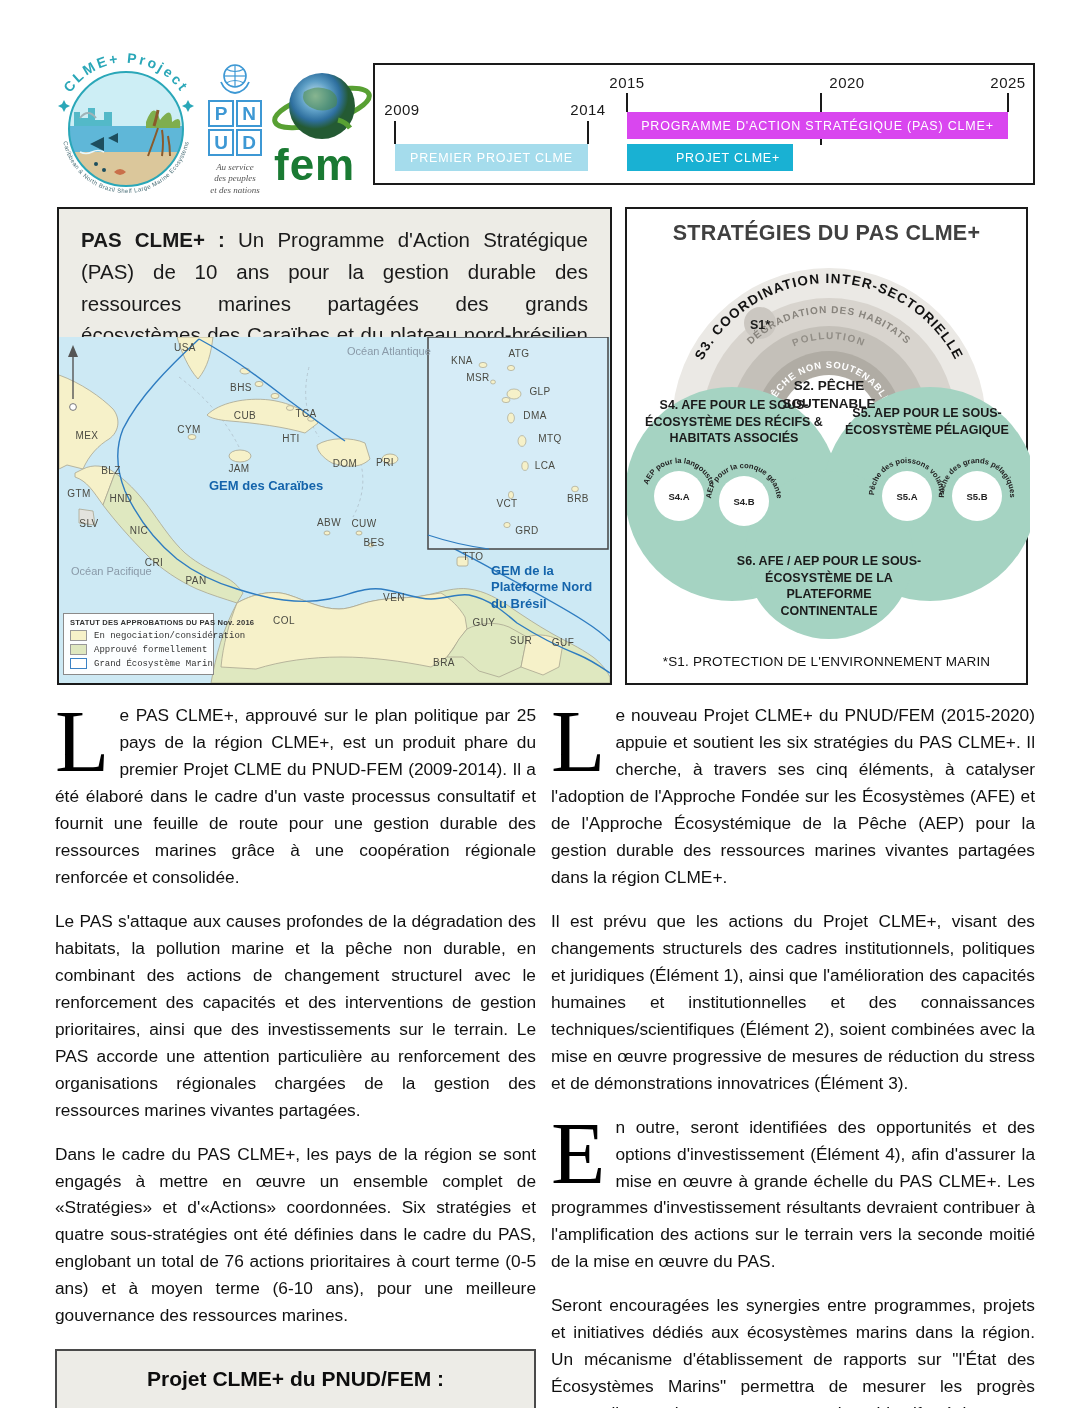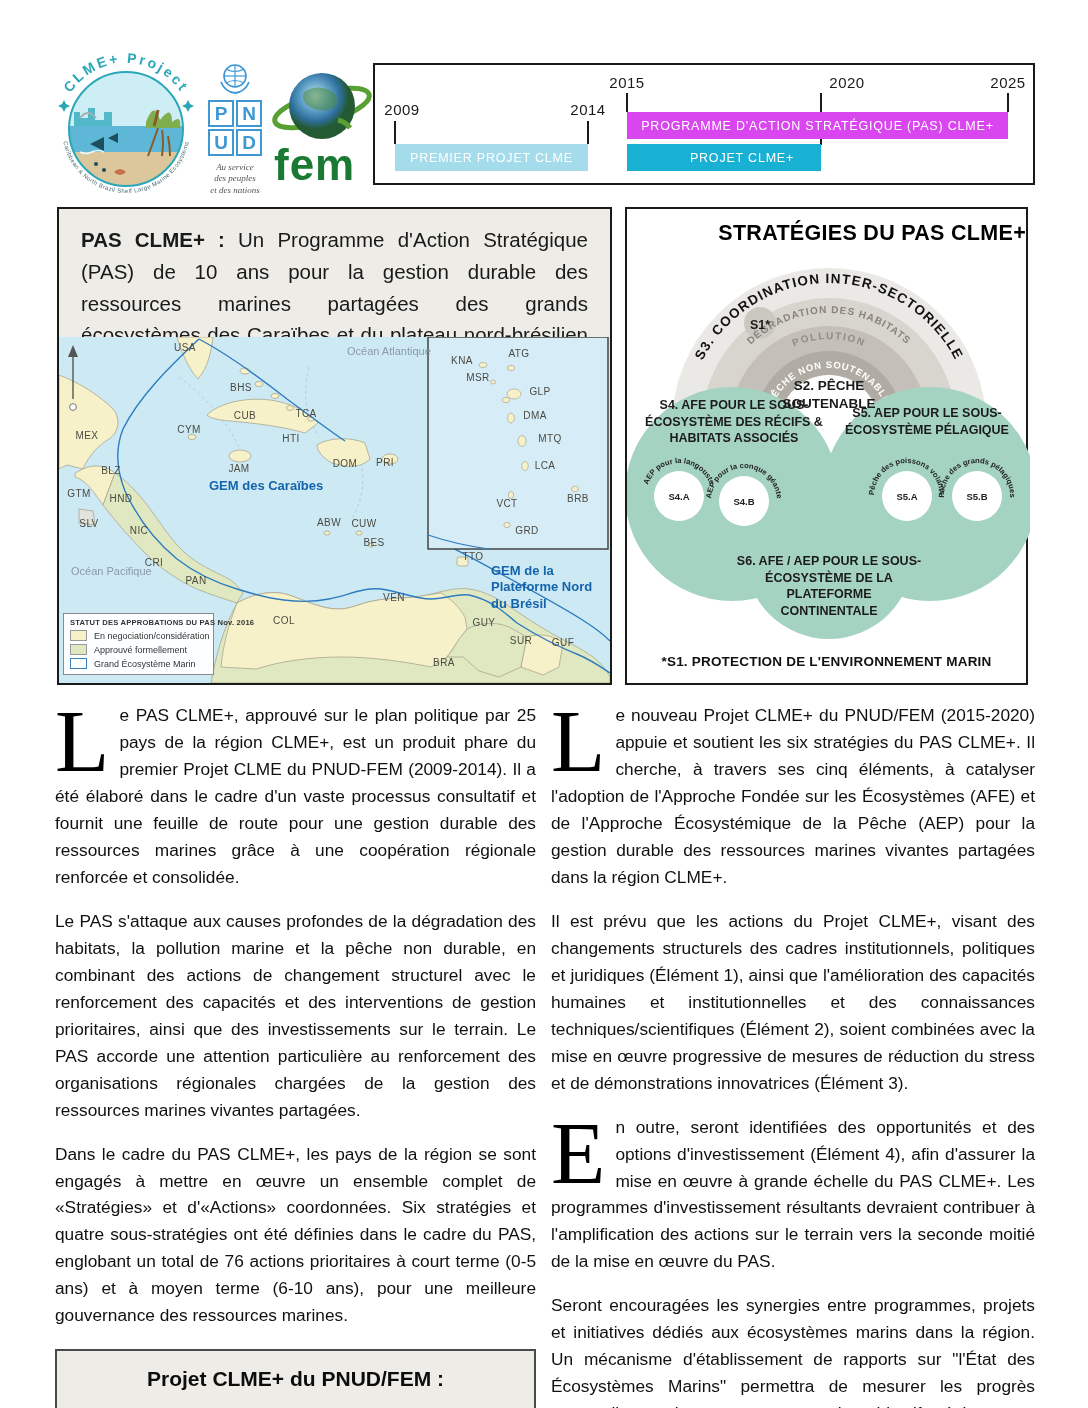--- a/index.html
+++ b/index.html
@@ -25,33 +25,33 @@
   
   .pas-box { position:absolute; left:57px; top:207px; width:555px; height:478px; border:2px solid #1a1a1a; background:#edece6; }
   .pas-title { padding:15px 22px 10px 22px; font-size:20.5px; line-height:1.55; text-align:justify; color:#1a1a1a; height:128px; }
   .pas-title b { font-weight:bold; }
   .map-wrap { position:relative; width:551px; height:346px; background:#cde9f4; }
   .map-label { position:absolute; font-size:10px; color:#4a4a42; letter-spacing:.4px; white-space:nowrap; transform:translate(-50%,-50%); }
   .map-gem { position:absolute; font-size:13px; font-weight:bold; color:#1464ab; white-space:nowrap; }
   .map-ocean { position:absolute; font-size:11px; color:#8a9aa8; text-align:center; line-height:1.2; }
   .map-legend { position:absolute; left:4px; top:276px; width:151px; background:rgba(255,255,255,.93); border:1px solid #8a8a8a; padding:4px 6px 5px 6px; z-index:5; }
   .map-legend-title { font-size:7.6px; font-weight:bold; color:#333; letter-spacing:.2px; margin-bottom:3px; white-space:nowrap; }
-  .legend-row { display:flex; align-items:center; margin-top:3px; }
+  .legend-row { display:flex; align-items:center; margin-top:3px;font-family:Liberation Mono, monospace; }
   .legend-swatch { width:17px; height:11px; border:1px solid #999; margin-right:7px; flex:none; }
   .sw-yellow { background:#f6f1c9; }
   .sw-green { background:#dfe8c0; }
   .sw-lme { background:#fff; border:1.5px solid #3b82c4; }
   .legend-label { font-size:9px; color:#333; white-space:nowrap; }
 
   .strat-box { position:absolute; left:625px; top:207px; width:403px; height:478px; border:2px solid #1a1a1a; background:#fff; }
-  .strat-title { text-align:right; font-size:21.5px; font-weight:bold; margin-top:12px; letter-spacing:.3px; color:#000000; }
+  .strat-title { text-align:center; font-size:21.5px; font-weight:bold; margin-top:12px; letter-spacing:.3px; color:#404040; }
   .strat-diagram { position:absolute; left:0; top:48px; width:403px; height:382px; overflow:hidden; }
   .strat-overlay { position:absolute; transform:translate(-50%,0); text-align:center; font-weight:bold; color:#1b1b1b; line-height:1.32; z-index:3; }
   .strat-code { position:absolute; transform:translate(-50%,-50%); font-size:9.5px; font-weight:bold; color:#222; z-index:3; }
-  .strat-footnote { position:absolute; left:0; bottom:14px; width:100%; text-align:center; font-size:13.5px; font-weight:bold; color:#111; letter-spacing:.2px; }
+  .strat-footnote { position:absolute; left:0; bottom:14px; width:100%; text-align:center; font-size:13.5px; font-weight:normal; color:#111; letter-spacing:.2px; }
 
   
   .col { position:absolute; top:702px; font-size:17.3px; line-height:1.56; text-align:justify; color:#101010; }
   .col-left { left:55px; width:481px; }
   .col-right { left:551px; width:484px; }
   .col p { margin-bottom:17px; }
   .dropcap { float:left; font-family:"Liberation Serif", serif; font-size:89px; line-height:.73; padding-top:7px; margin-right:10px; color:#000; }
 
   .quote-box { margin-top:20px; border:2px solid #4a4a4a; background:#edece7; padding:12px 20px 20px 20px; }
   .quote-title { text-align:center; font-size:21px; font-weight:bold; margin-bottom:24px; color:#0d0d0d; }
@@ -149,21 +149,21 @@
       <div class="tl-tick" style="left:213px; top:56px; height:23px;"></div>
       <div class="tl-tick" style="left:252px; top:28px; height:19px;"></div>
       <div class="tl-tick" style="left:446px; top:28px; height:52px;"></div>
       <div class="tl-tick" style="left:633px; top:28px; height:19px;"></div>
       <div class="tl-bar" style="left:252px; top:47px; width:381px; background:#d946ef;">
         <span>PROGRAMME D'ACTION STRATÉGIQUE (PAS) CLME+</span>
       </div>
       <div class="tl-bar" style="left:20px; top:79px; width:193px; background:#a5dcec;">
         <span>PREMIER PROJET CLME</span>
       </div>
-      <div class="tl-bar" style="left:252px; top:79px; width:194px; background:#19b1d3;padding-left:36px;">
+      <div class="tl-bar" style="left:252px; top:79px; width:166px; background:#19b1d3;padding-left:36px;">
         <span>PROJET CLME+</span>
       </div>
     </div>
   </div>
 
   <div class="pas-box">
     <div class="pas-title">
       <b>PAS CLME+</b><b> : </b><span>Un Programme d'Action Stratégique (PAS) de 10 ans pour la gestion durable des ressources marines partagées des grands écosystèmes des Caraïbes et du plateau nord-brésilien (région CLME+)</span>
     </div>
 

